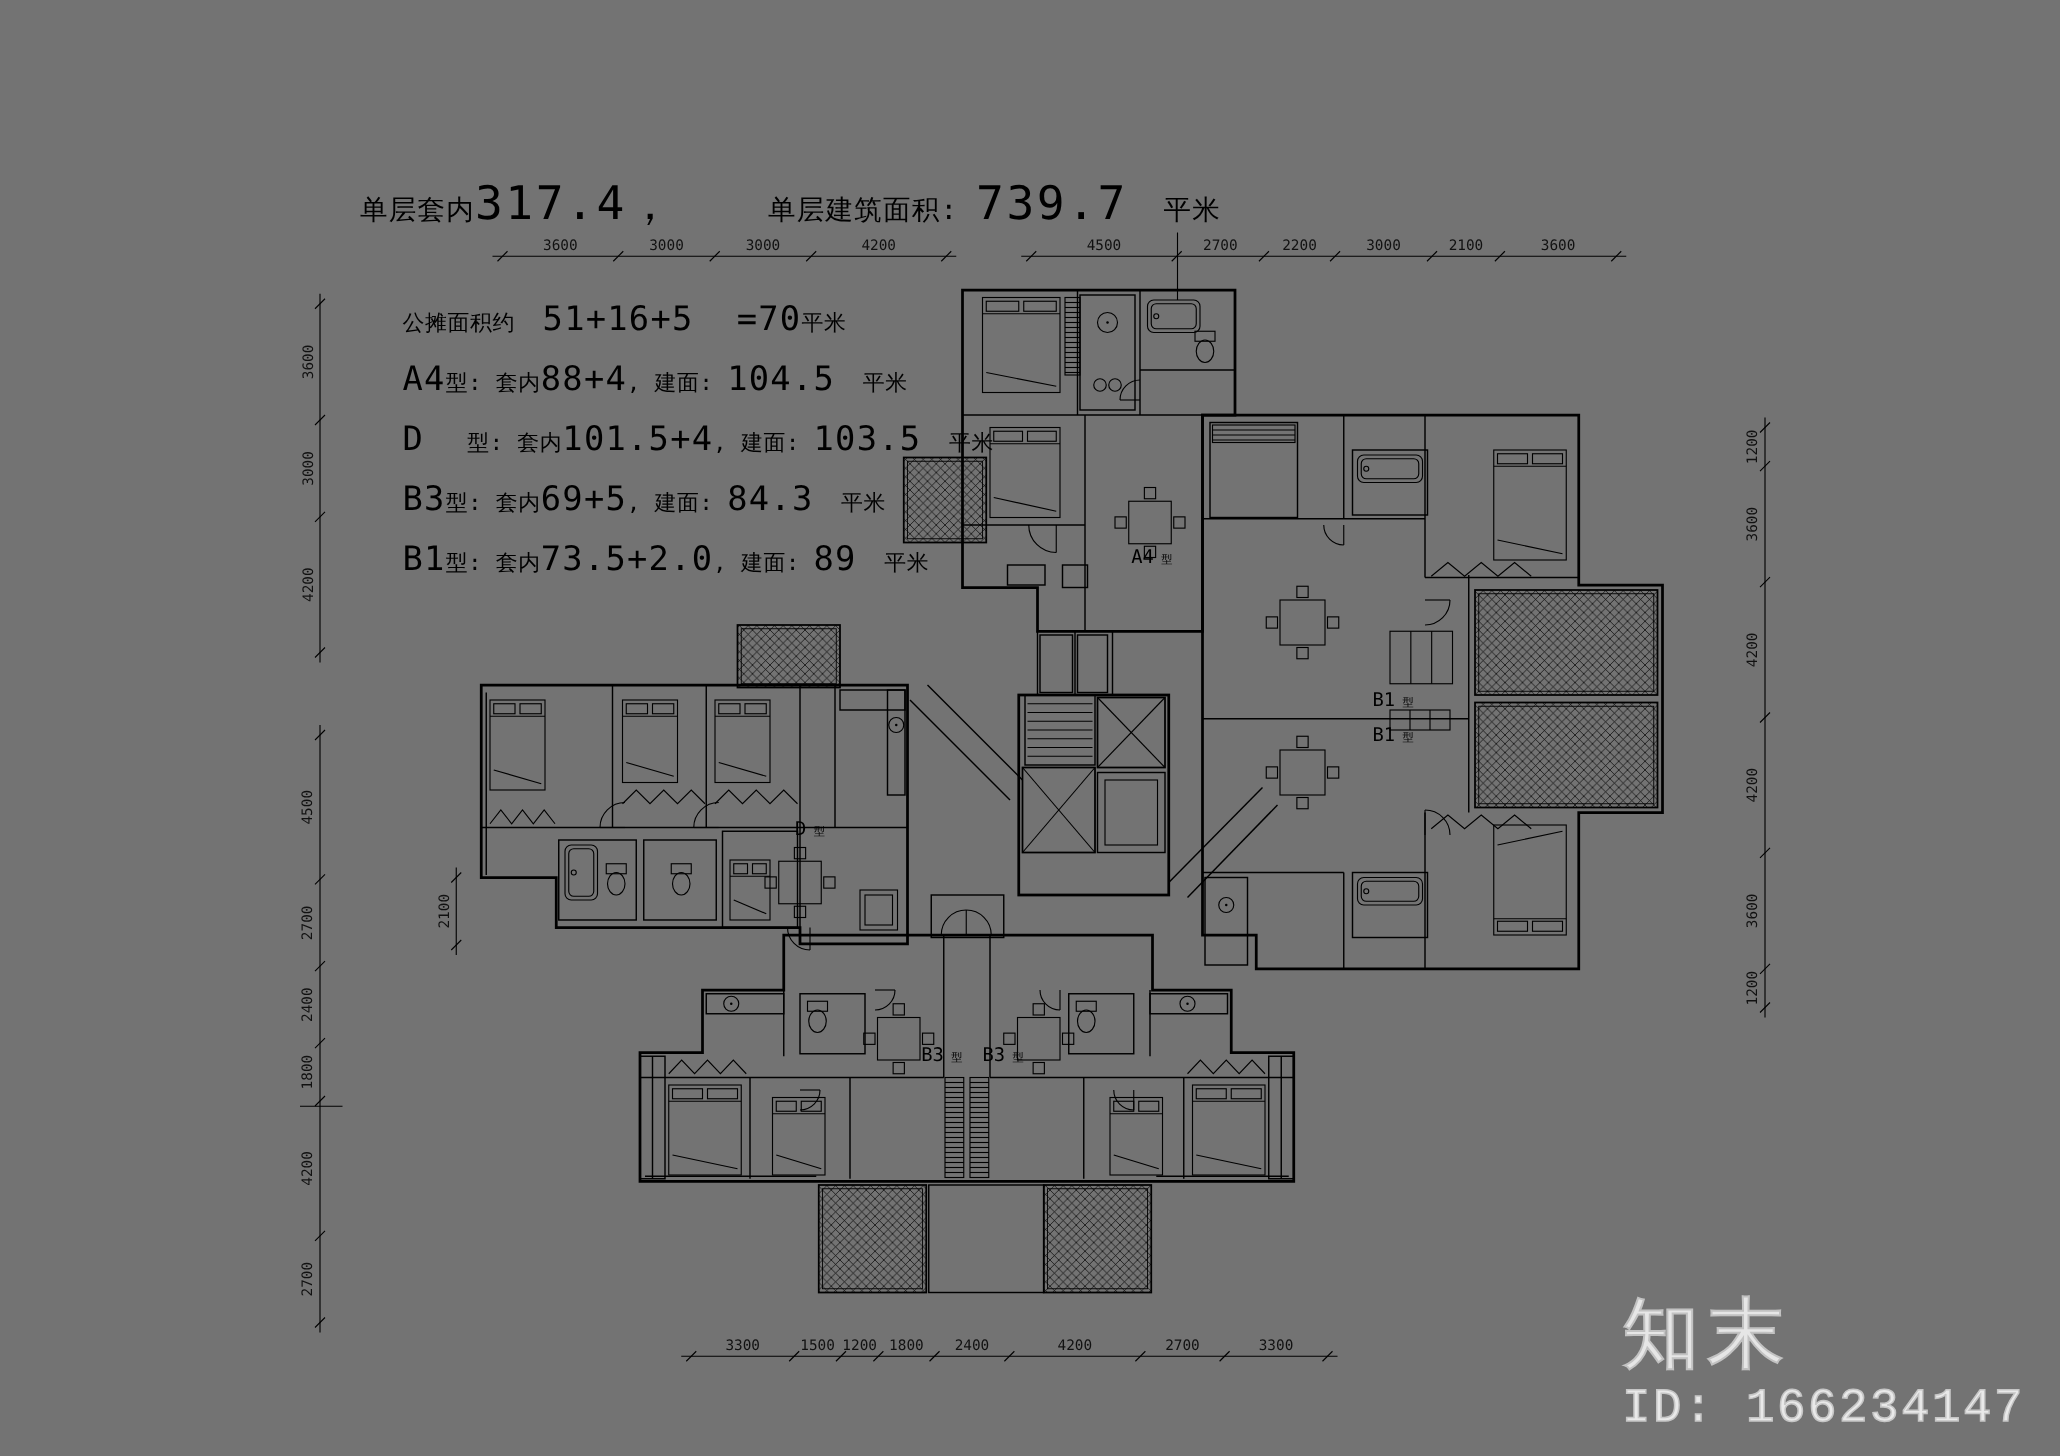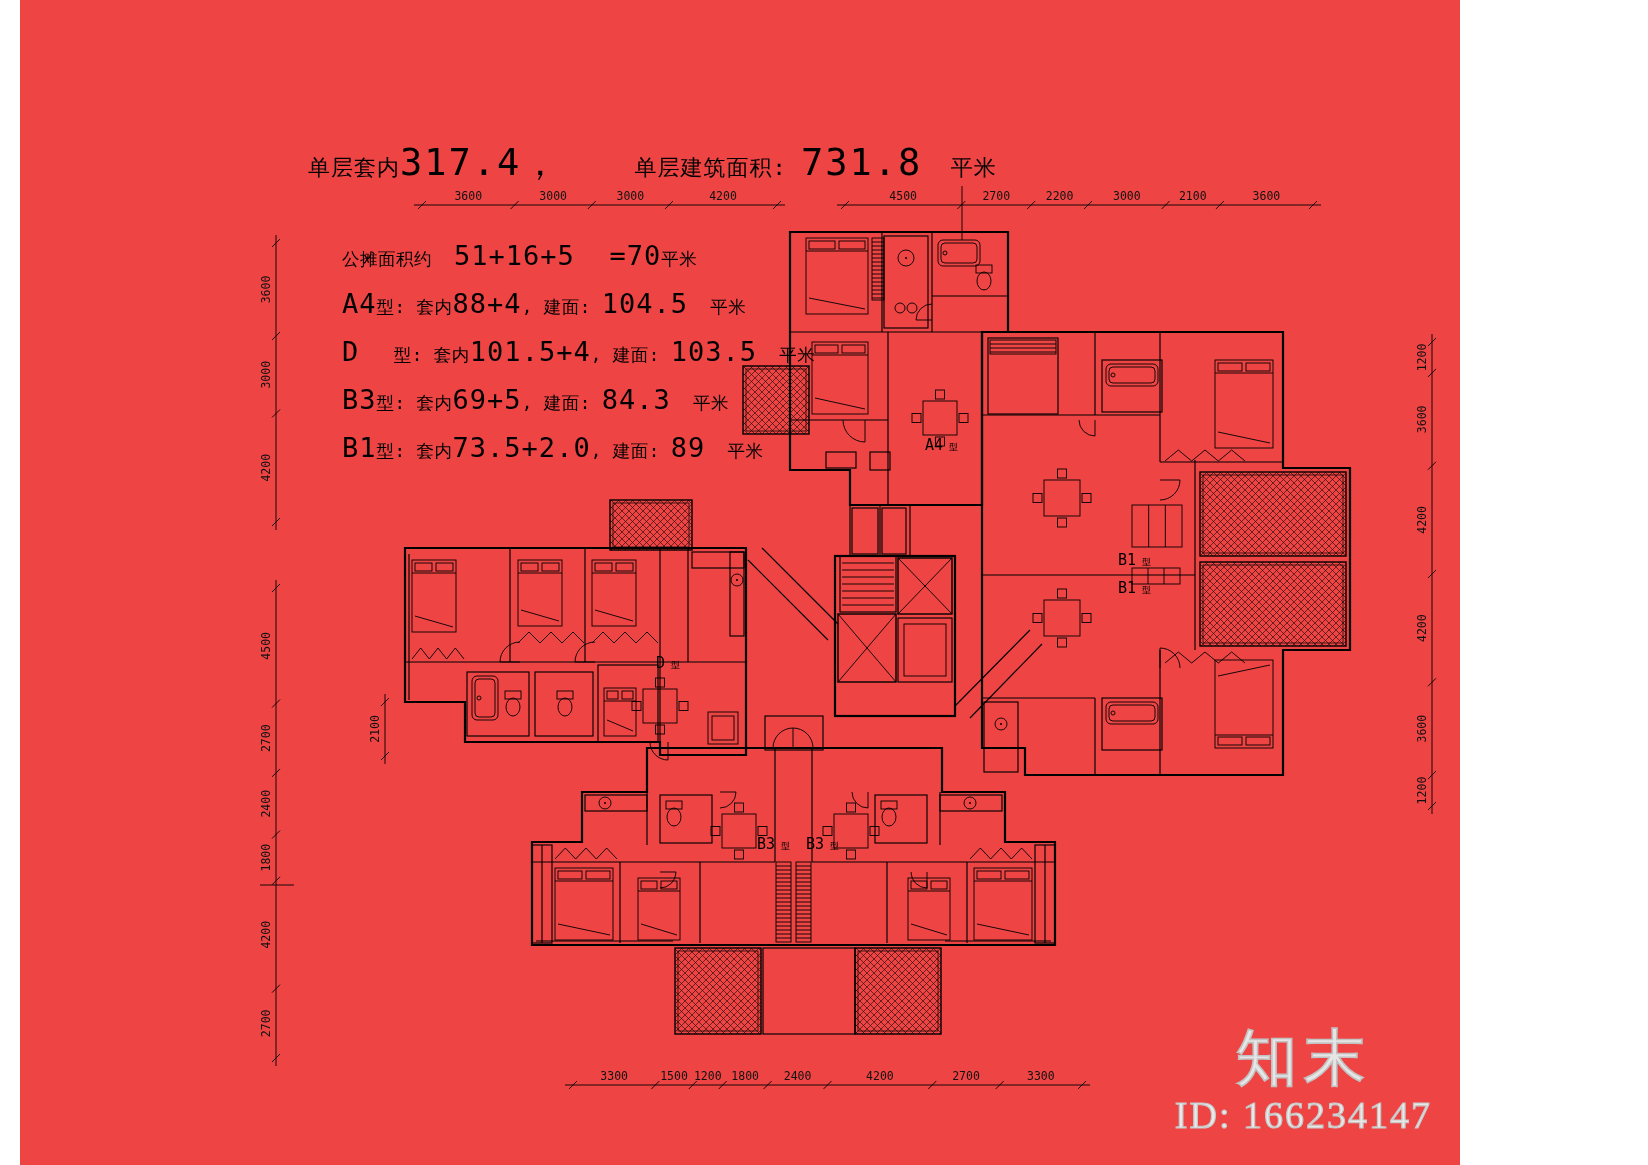--- a/index.html
+++ b/index.html
@@ -1,47 +1,47 @@
 <!DOCTYPE html>
 <html><head>
 <meta charset="utf-8">
 <style>
   html,body{margin:0;padding:0;background:#fff;}
-  .stage{position:relative;width:1440px;height:1165px;background:#ef4444;overflow:hidden;
-         font-family:"DejaVu Sans Mono","DejaVu Sans",monospace;color:#000;margin-left:20px;}
+  .stage{position:relative;width:1648px;height:1165px;background:#737373;overflow:hidden;
+         font-family:"DejaVu Sans Mono","DejaVu Sans",monospace;color:#000;}
   
   #title{position:absolute;left:288px;top:138px;display:flex;align-items:baseline;white-space:pre;}
   #title .cn{font-size:22px;letter-spacing:1px;}
   #title .num{font-size:37px;letter-spacing:2px;font-weight:400;}
   #title .gap{display:inline-block;width:74px;}
   
   #legend{position:absolute;left:322px;top:240px;}
   #legend .lgline{display:flex;align-items:baseline;height:48px;white-space:pre;}
   #legend .cn{font-size:17.5px;letter-spacing:0.5px;}
   #legend .num{font-size:27px;letter-spacing:1px;}
   
   svg text{font-family:"DejaVu Sans Mono",monospace;}
   .dim{stroke:#000;stroke-width:0.9;}
   .dimtxt{font-size:11.5px;fill:#111;}
   .lbl-big{font-size:15px;fill:#000;}
   .lbl-sm{font-size:9px;fill:#000;}
   
-  #wm{position:absolute;right:28px;bottom:28px;text-align:center;
-      font-family:Liberation Serif, serif;}
+  #wm{position:absolute;right:28px;bottom:16px;text-align:left;
+      font-family:Liberation Mono, monospace;}
   #wm-logo{font-size:62px;letter-spacing:6px;color:#e6e6e6;
            -webkit-text-stroke:1.6px #c2c2c2;line-height:1.05;}
   #wm-id{font-size:38px;letter-spacing:2px;color:#e9e9e9;
          -webkit-text-stroke:1.2px #c6c6c6;margin-top:2px;}
 </style>
 </head>
 <body>
 
 <div class="stage">
 
-  <div id="title"><span class="cn">单层套内</span><span class="num">317.4，</span><span class="gap"></span><span class="cn">单层建筑面积: </span><span class="num">731.8</span><span class="cn">  平米</span></div>
+  <div id="title"><span class="cn">单层套内</span><span class="num">317.4，</span><span class="gap"></span><span class="cn">单层建筑面积: </span><span class="num">739.7</span><span class="cn">  平米</span></div>
 
   <div id="legend">
       <div class="lgline"><span class="cn">公摊面积约  </span><span class="num">51+16+5  =70</span><span class="cn">平米</span></div>
       <div class="lgline"><span class="num">A4</span><span class="cn">型: 套内</span><span class="num">88+4</span><span class="cn">, 建面: </span><span class="num">104.5</span><span class="cn">  平米</span></div>
       <div class="lgline"><span class="num">D  </span><span class="cn">型: 套内</span><span class="num">101.5+4</span><span class="cn">, 建面: </span><span class="num">103.5</span><span class="cn">  平米</span></div>
       <div class="lgline"><span class="num">B3</span><span class="cn">型: 套内</span><span class="num">69+5</span><span class="cn">, 建面: </span><span class="num">84.3</span><span class="cn">  平米</span></div>
       <div class="lgline"><span class="num">B1</span><span class="cn">型: 套内</span><span class="num">73.5+2.0</span><span class="cn">, 建面: </span><span class="num">89</span><span class="cn">  平米</span></div>
     </div>
 
   <svg id="plan" width="1648" height="1165" viewBox="0 0 1648 1165" style="position:absolute;left:0;top:0;">

